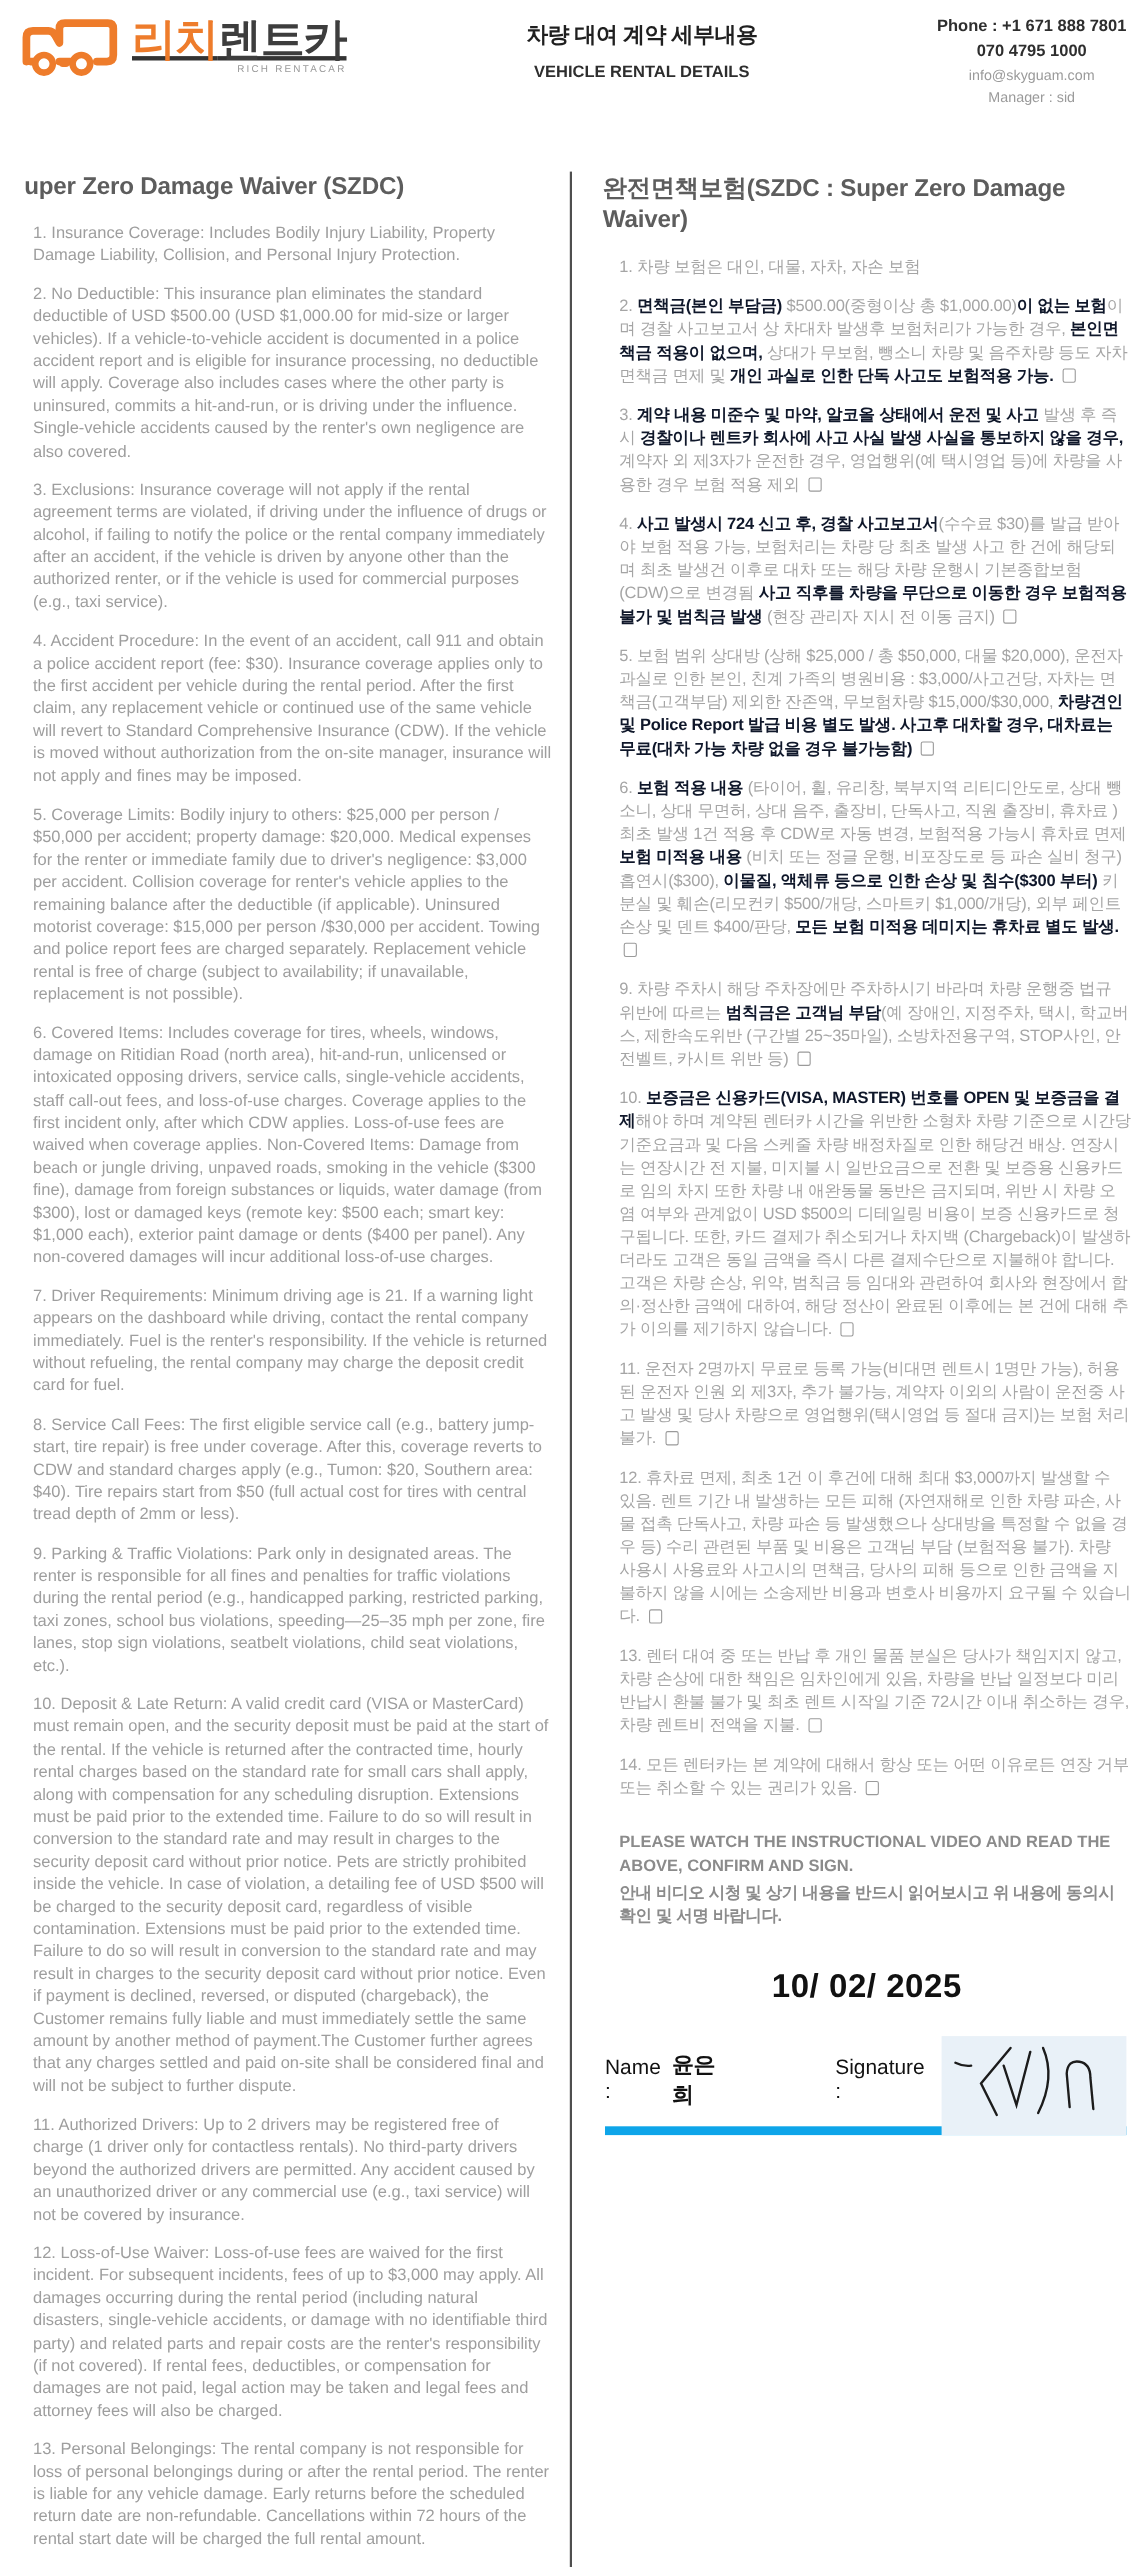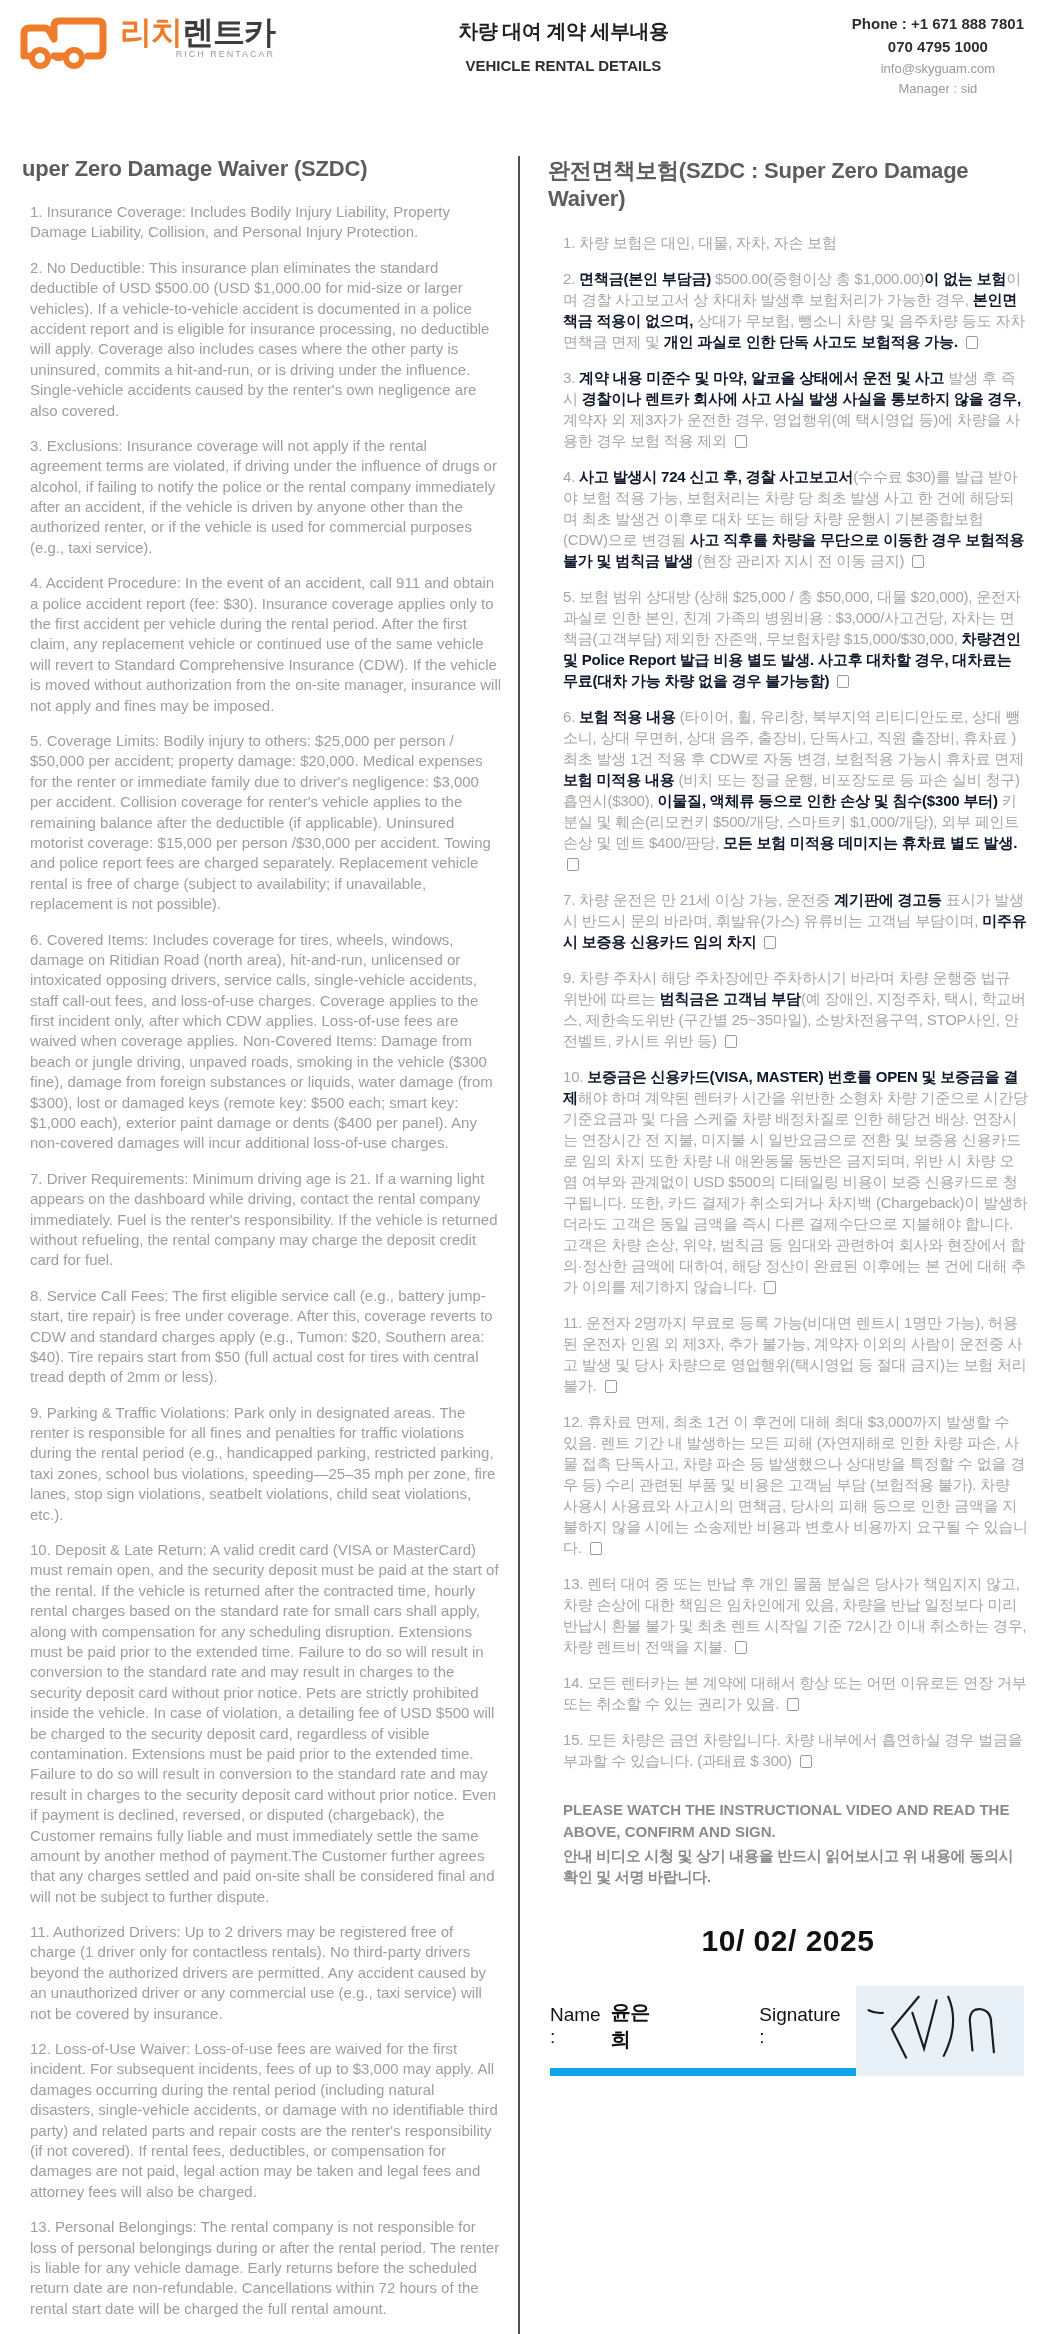--- a/index.html
+++ b/index.html
@@ -5,21 +5,21 @@
   * { box-sizing: border-box; }
   html,body { margin:0; padding:0; background:#fff; }
   body {
     width:1040px; min-height:2334px; position:relative;
     font-family:"Liberation Sans", sans-serif; color:#333;
   }
   
   .header { display:flex; justify-content:space-between; align-items:flex-start; padding:12px 16px 0 14px; height:112px; }
   .logo { display:flex; align-items:flex-start; gap:4px; }
   .logo-text { display:flex; flex-direction:column; line-height:1; margin-top:4px; }
-  .logo-kr { font-size:32px; font-weight:bold; letter-spacing:-1px; }
+  .logo-kr { font-size:40px; font-weight:bold; letter-spacing:-1px;text-decoration:underline; }
   .logo-kr .orange { color:#ee7c2b; }
   .logo-kr .dark { color:#3d3d3d; }
   .logo-sub { font-size:9px; color:#9a9a9a; letter-spacing:2px; margin-top:2px; align-self:flex-end; }
   .title-block { text-align:center; padding-top:6px; }
   .title-ko { font-size:20px; font-weight:bold; color:#1f1f1f; letter-spacing:-0.5px; }
   .title-en { font-size:15px; font-weight:bold; color:#2e2e2e; margin-top:12px;text-align:center; }
   .contact { text-align:center; line-height:1.55; }
   .contact .strong { font-size:15px; font-weight:bold; color:#2e2e2e; }
   .contact .light { font-size:13px; color:#9a9a9a; }
   
@@ -96,28 +96,26 @@
   </div>
   <div class="col col-right">
     <h2>완전면책보험(SZDC : Super Zero Damage Waiver)</h2>
     <div>
         <p class="para"><span>1. 차량 보험은 대인, 대물, 자차, 자손 보험</span></p>
         <p class="para"><span>2. </span><span class="b">면책금(본인 부담금)</span><span> $500.00(중형이상 총 $1,000.00)</span><span class="b">이 없는 보험</span><span>이며 경찰 사고보고서 상 차대차 발생후 보험처리가 가능한 경우, </span><span class="b">본인면책금 적용이 없으며,</span><span> 상대가 무보험, 뺑소니 차량 및 음주차량 등도 자차 면책금 면제 및 </span><span class="b">개인 과실로 인한 단독 사고도 보험적용 가능.</span> <span class="checkbox"></span></p>
         <p class="para"><span>3. </span><span class="b">계약 내용 미준수 및 마약, 알코올 상태에서 운전 및 사고</span><span> 발생 후 즉시 </span><span class="b">경찰이나 렌트카 회사에 사고 사실 발생 사실을 통보하지 않을 경우,</span><span> 계약자 외 제3자가 운전한 경우, 영업행위(예 택시영업 등)에 차량을 사용한 경우 보험 적용 제외</span> <span class="checkbox"></span></p>
         <p class="para"><span>4. </span><span class="b">사고 발생시 724 신고 후, 경찰 사고보고서</span><span>(수수료 $30)를 발급 받아야 보험 적용 가능, 보험처리는 차량 당 최초 발생 사고 한 건에 해당되며 최초 발생건 이후로 대차 또는 해당 차량 운행시 기본종합보험(CDW)으로 변경됨 </span><span class="b">사고 직후를 차량을 무단으로 이동한 경우 보험적용 불가 및 범칙금 발생</span><span> (현장 관리자 지시 전 이동 금지)</span> <span class="checkbox"></span></p>
         <p class="para"><span>5. 보험 범위 상대방 (상해 $25,000 / 총 $50,000, 대물 $20,000), 운전자 과실로 인한 본인, 친계 가족의 병원비용 : $3,000/사고건당, 자차는 면책금(고객부담) 제외한 잔존액, 무보험차량 $15,000/$30,000, </span><span class="b">차량견인 및 Police Report 발급 비용 별도 발생. 사고후 대차할 경우, 대차료는 무료(대차 가능 차량 없을 경우 불가능함)</span> <span class="checkbox"></span></p>
         <p class="para"><span>6. </span><span class="b">보험 적용 내용</span><span> (타이어, 휠, 유리창, 북부지역 리티디안도로, 상대 뺑소니, 상대 무면허, 상대 음주, 출장비, 단독사고, 직원 출장비, 휴차료 ) 최초 발생 1건 적용 후 CDW로 자동 변경, 보험적용 가능시 휴차료 면제 </span><span class="b">보험 미적용 내용</span><span> (비치 또는 정글 운행, 비포장도로 등 파손 실비 청구) 흡연시($300), </span><span class="b">이물질, 액체류 등으로 인한 손상 및 침수($300 부터)</span><span> 키 분실 및 훼손(리모컨키 $500/개당, 스마트키 $1,000/개당), 외부 페인트 손상 및 덴트 $400/판당, </span><span class="b">모든 보험 미적용 데미지는 휴차료 별도 발생.</span> <span class="checkbox"></span></p>
-        <p class="para"><span>7. 차량 운전은 만 21세 이상 가능, 운전중 </span><span class="b">계기판에 경고등</span><span> 표시가 발생시 반드시 문의 바라며, 휘발유(가스) 유류비는 고객님 부담이며, </span><span class="b">미주유시 보증용 신용카드 임의 차지</span> <span class="checkbox"></span></p>
         <p class="para"><span>9. 차량 주차시 해당 주차장에만 주차하시기 바라며 차량 운행중 법규 위반에 따르는 </span><span class="b">범칙금은 고객님 부담</span><span>(예 장애인, 지정주차, 택시, 학교버스, 제한속도위반 (구간별 25~35마일), 소방차전용구역, STOP사인, 안전벨트, 카시트 위반 등)</span> <span class="checkbox"></span></p>
         <p class="para"><span>10. </span><span class="b">보증금은 신용카드(VISA, MASTER) 번호를 OPEN 및 보증금을 결제</span><span>해야 하며 계약된 렌터카 시간을 위반한 소형차 차량 기준으로 시간당 기준요금과 및 다음 스케줄 차량 배정차질로 인한 해당건 배상. 연장시는 연장시간 전 지불, 미지불 시 일반요금으로 전환 및 보증용 신용카드로 임의 차지 또한 차량 내 애완동물 동반은 금지되며, 위반 시 차량 오염 여부와 관계없이 USD $500의 디테일링 비용이 보증 신용카드로 청구됩니다. 또한, 카드 결제가 취소되거나 차지백 (Chargeback)이 발생하더라도 고객은 동일 금액을 즉시 다른 결제수단으로 지불해야 합니다. 고객은 차량 손상, 위약, 범칙금 등 임대와 관련하여 회사와 현장에서 합의·정산한 금액에 대하여, 해당 정산이 완료된 이후에는 본 건에 대해 추가 이의를 제기하지 않습니다.</span> <span class="checkbox"></span></p>
         <p class="para"><span>11. 운전자 2명까지 무료로 등록 가능(비대면 렌트시 1명만 가능), 허용된 운전자 인원 외 제3자, 추가 불가능, 계약자 이외의 사람이 운전중 사고 발생 및 당사 차량으로 영업행위(택시영업 등 절대 금지)는 보험 처리 불가.</span> <span class="checkbox"></span></p>
         <p class="para"><span>12. 휴차료 면제, 최초 1건 이 후건에 대해 최대 $3,000까지 발생할 수 있음. 렌트 기간 내 발생하는 모든 피해 (자연재해로 인한 차량 파손, 사물 접촉 단독사고, 차량 파손 등 발생했으나 상대방을 특정할 수 없을 경우 등) 수리 관련된 부품 및 비용은 고객님 부담 (보험적용 불가). 차량 사용시 사용료와 사고시의 면책금, 당사의 피해 등으로 인한 금액을 지불하지 않을 시에는 소송제반 비용과 변호사 비용까지 요구될 수 있습니다.</span> <span class="checkbox"></span></p>
         <p class="para"><span>13. 렌터 대여 중 또는 반납 후 개인 물품 분실은 당사가 책임지지 않고, 차량 손상에 대한 책임은 임차인에게 있음, 차량을 반납 일정보다 미리 반납시 환불 불가 및 최초 렌트 시작일 기준 72시간 이내 취소하는 경우, 차량 렌트비 전액을 지불.</span> <span class="checkbox"></span></p>
         <p class="para"><span>14. 모든 렌터카는 본 계약에 대해서 항상 또는 어떤 이유로든 연장 거부 또는 취소할 수 있는 권리가 있음.</span> <span class="checkbox"></span></p>
-        <p class="para"><span>15. 모든 차량은 금연 차량입니다. 차량 내부에서 흡연하실 경우 벌금을 부과할 수 있습니다. (과태료 $ 300)</span> <span class="checkbox"></span></p>
       </div>
 
     <div class="notice">
       <div class="notice-en">PLEASE WATCH THE INSTRUCTIONAL VIDEO AND READ THE ABOVE, CONFIRM AND SIGN.</div>
       <div class="notice-ko">안내 비디오 시청 및 상기 내용을 반드시 읽어보시고 위 내용에 동의시 확인 및 서명 바랍니다.</div>
     </div>
 
     <div class="date">10/ 02/ 2025</div>
 
     <div class="sig-row">

